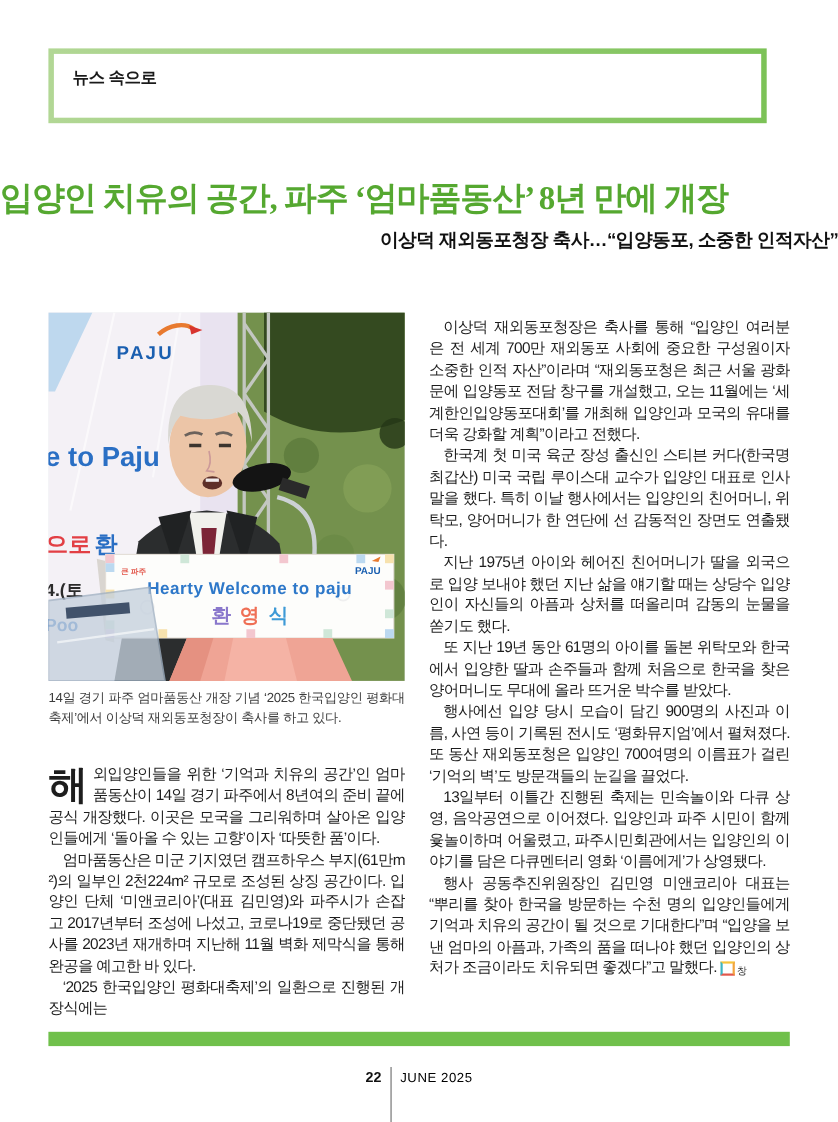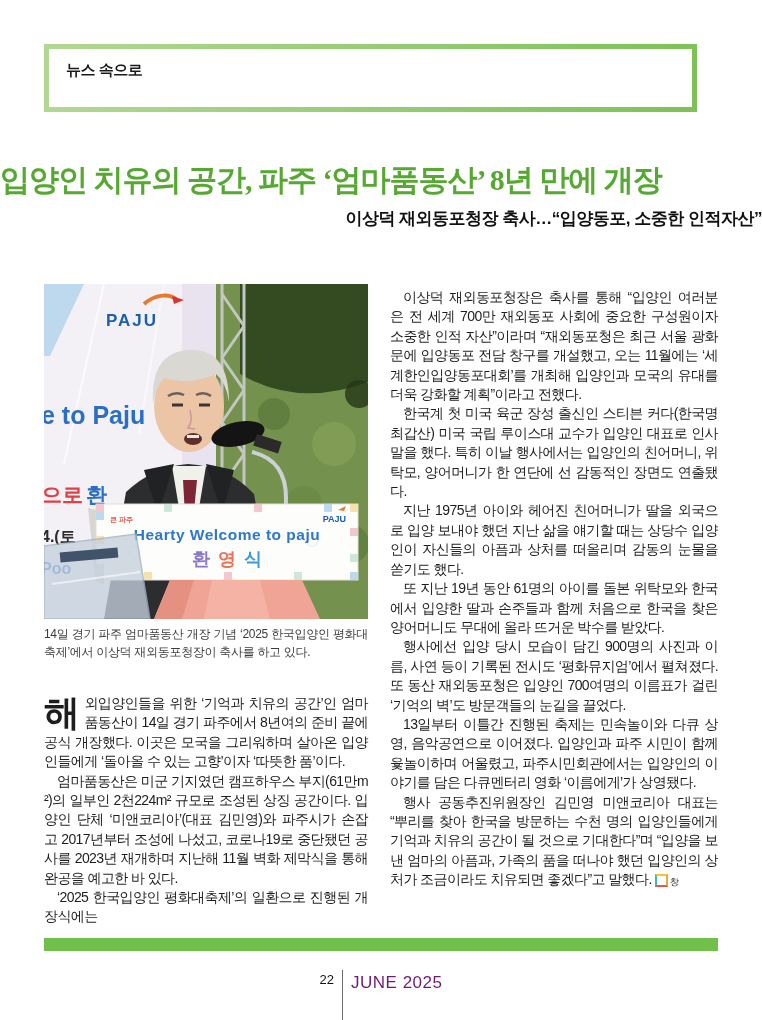--- a/index.html
+++ b/index.html
@@ -58,23 +58,23 @@
   }
   
   .footer-bar {
     position:absolute; left:44px; top:938px; width:674px; height:13px;
     background:#70c04b;
   }
   .page-footer {
     position:absolute; left:0; top:970px; width:762px;
     display:flex; justify-content:center; align-items:flex-start; gap:8px;
   }
-  .page-number { font-size:13px; font-weight:normal; color:#111; padding-top:2px; }
+  .page-number { font-size:13px; font-weight:bold; color:#111; padding-top:2px; }
   .footer-divider { width:1px; height:50px; background:#6b6b6b; }
-  .issue-label { font-size:17px; color:#701a75; letter-spacing:0.5px; padding-top:3px; }
+  .issue-label { font-size:12px; color:#000000; letter-spacing:0.5px; padding-top:3px; }
 </style>
 </head>
 <body>
 
 <div class="page">
 
   <div class="kicker-box">
     <div class="kicker-inner">
       <span class="kicker-label">뉴스 속으로</span>
     </div>

